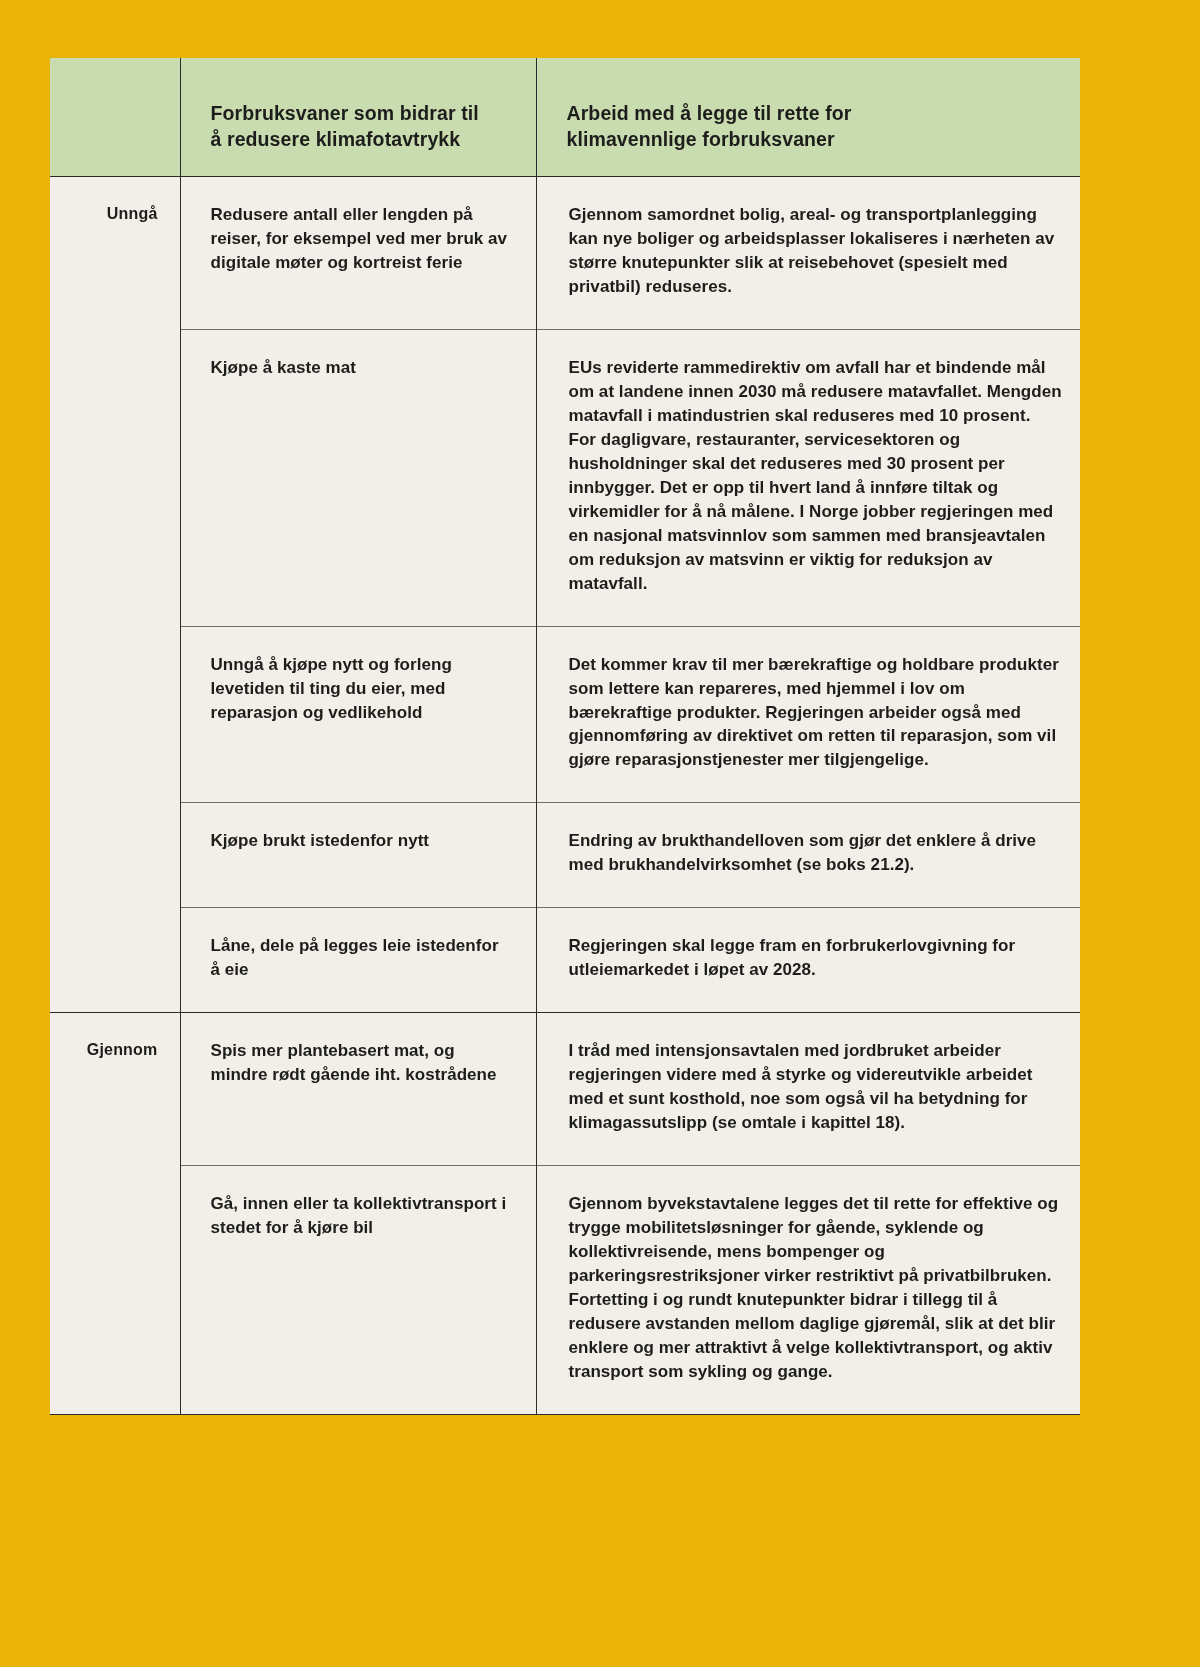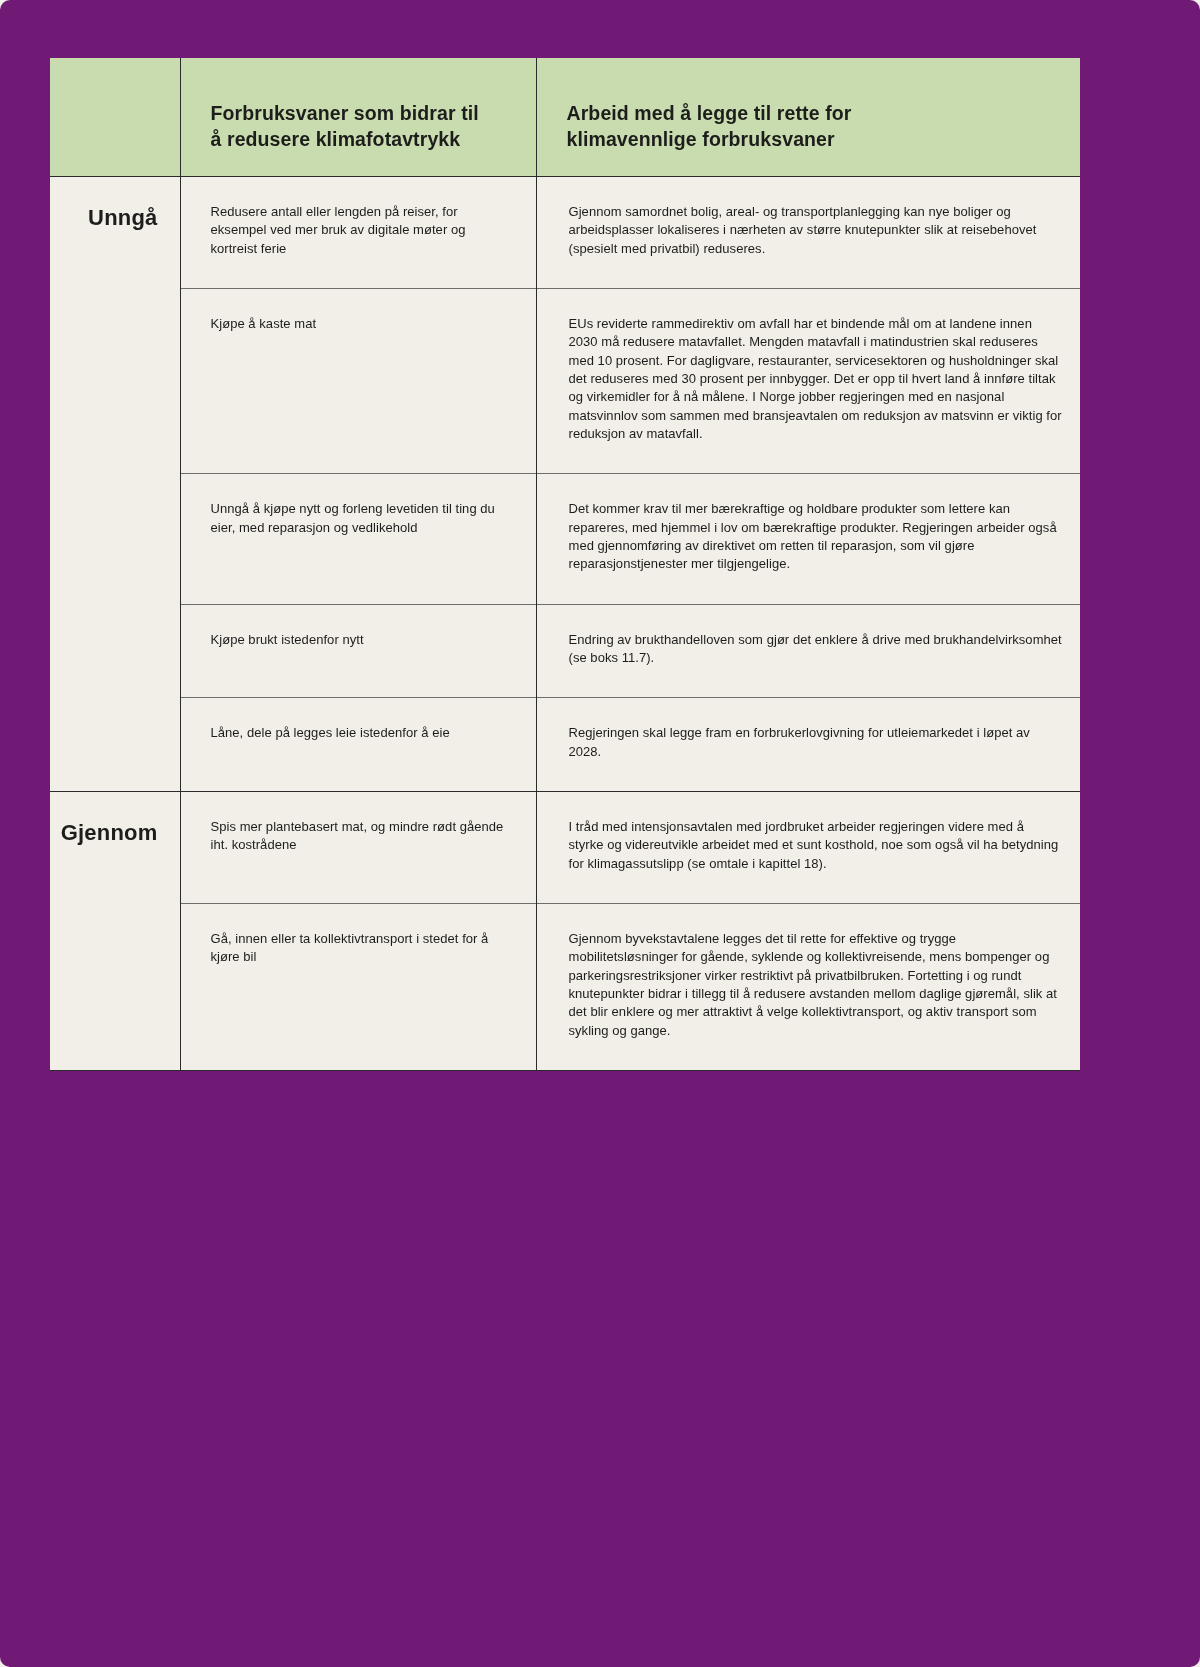--- a/index.html
+++ b/index.html
@@ -12,24 +12,23 @@
     background: #f2efe9;
     font-family: "Liberation Sans", sans-serif;
     color: #1d1d1b;
     overflow: hidden;
   }
 
   .page {
     position: relative;
     width: 1200px;
     height: 1667px;
-    background: #701a75;
+    background: #eab308;
     box-sizing: border-box;
     padding: 58px 120px 0 50px;
-    border-radius: 10px;
   }
 
   table.matrix {
     width: 1030px;
     border-collapse: collapse;
     table-layout: fixed;
   }
 
   
   col.c-label  { width: 130px; }
@@ -63,21 +62,21 @@
     vertical-align: top;
     padding: 0;
     background: #f2efe9;
   }
 
   td.label-cell {
     text-align: right;
     padding: 28px 22px 0 0;
   }
   .label-text {
-    font-size: 22px;
+    font-size: 16px;
     font-weight: bold;
     letter-spacing: .2px;
     white-space: nowrap;
   }
 
   td.habit-cell {
     border-left: 1.5px solid #2b2b2b;
     padding: 26px 26px 30px 30px;
   }
   td.work-cell {
@@ -92,23 +91,24 @@
   }
   
   tr.section-divider td {
     border-top: 1.5px solid #2b2b2b;
   }
   tr.table-end td {
     border-top: 1.5px solid #2b2b2b;
   }
 
   .cell-text {
-    font-size: 13px;
+    font-size: 17px;
     line-height: 1.41;
     letter-spacing: .05px;
+    font-weight: bold;
   }
   .cell-text.habit { max-width: 310px; }
   .cell-text.work  { max-width: 500px; }
 </style>
 </head>
 <body>
 
 <div class="page">
 
   <table class="matrix">
@@ -160,21 +160,21 @@
         <td class="work-cell">
           <div class="cell-text work">Det kommer krav til mer bærekraftige og holdbare produkter som lettere kan repareres, med hjemmel i lov om bærekraftige produkter. Regjeringen arbeider også med gjennomføring av direktivet om retten til reparasjon, som vil gjøre reparasjonstjenester mer tilgjengelige.</div>
         </td>
       </tr>
 
       <tr class="sub-divider">
         <td class="habit-cell">
           <div class="cell-text habit">Kjøpe brukt istedenfor nytt</div>
         </td>
         <td class="work-cell">
-          <div class="cell-text work">Endring av brukthandelloven som gjør det enklere å drive med brukhandelvirksomhet (se boks 11.7).</div>
+          <div class="cell-text work">Endring av brukthandelloven som gjør det enklere å drive med brukhandelvirksomhet (se boks 21.2).</div>
         </td>
       </tr>
 
       <tr class="sub-divider">
         <td class="habit-cell">
           <div class="cell-text habit">Låne, dele på legges leie istedenfor å eie</div>
         </td>
         <td class="work-cell">
           <div class="cell-text work">Regjeringen skal legge fram en forbrukerlovgivning for utleiemarkedet i løpet av 2028.</div>
         </td>

